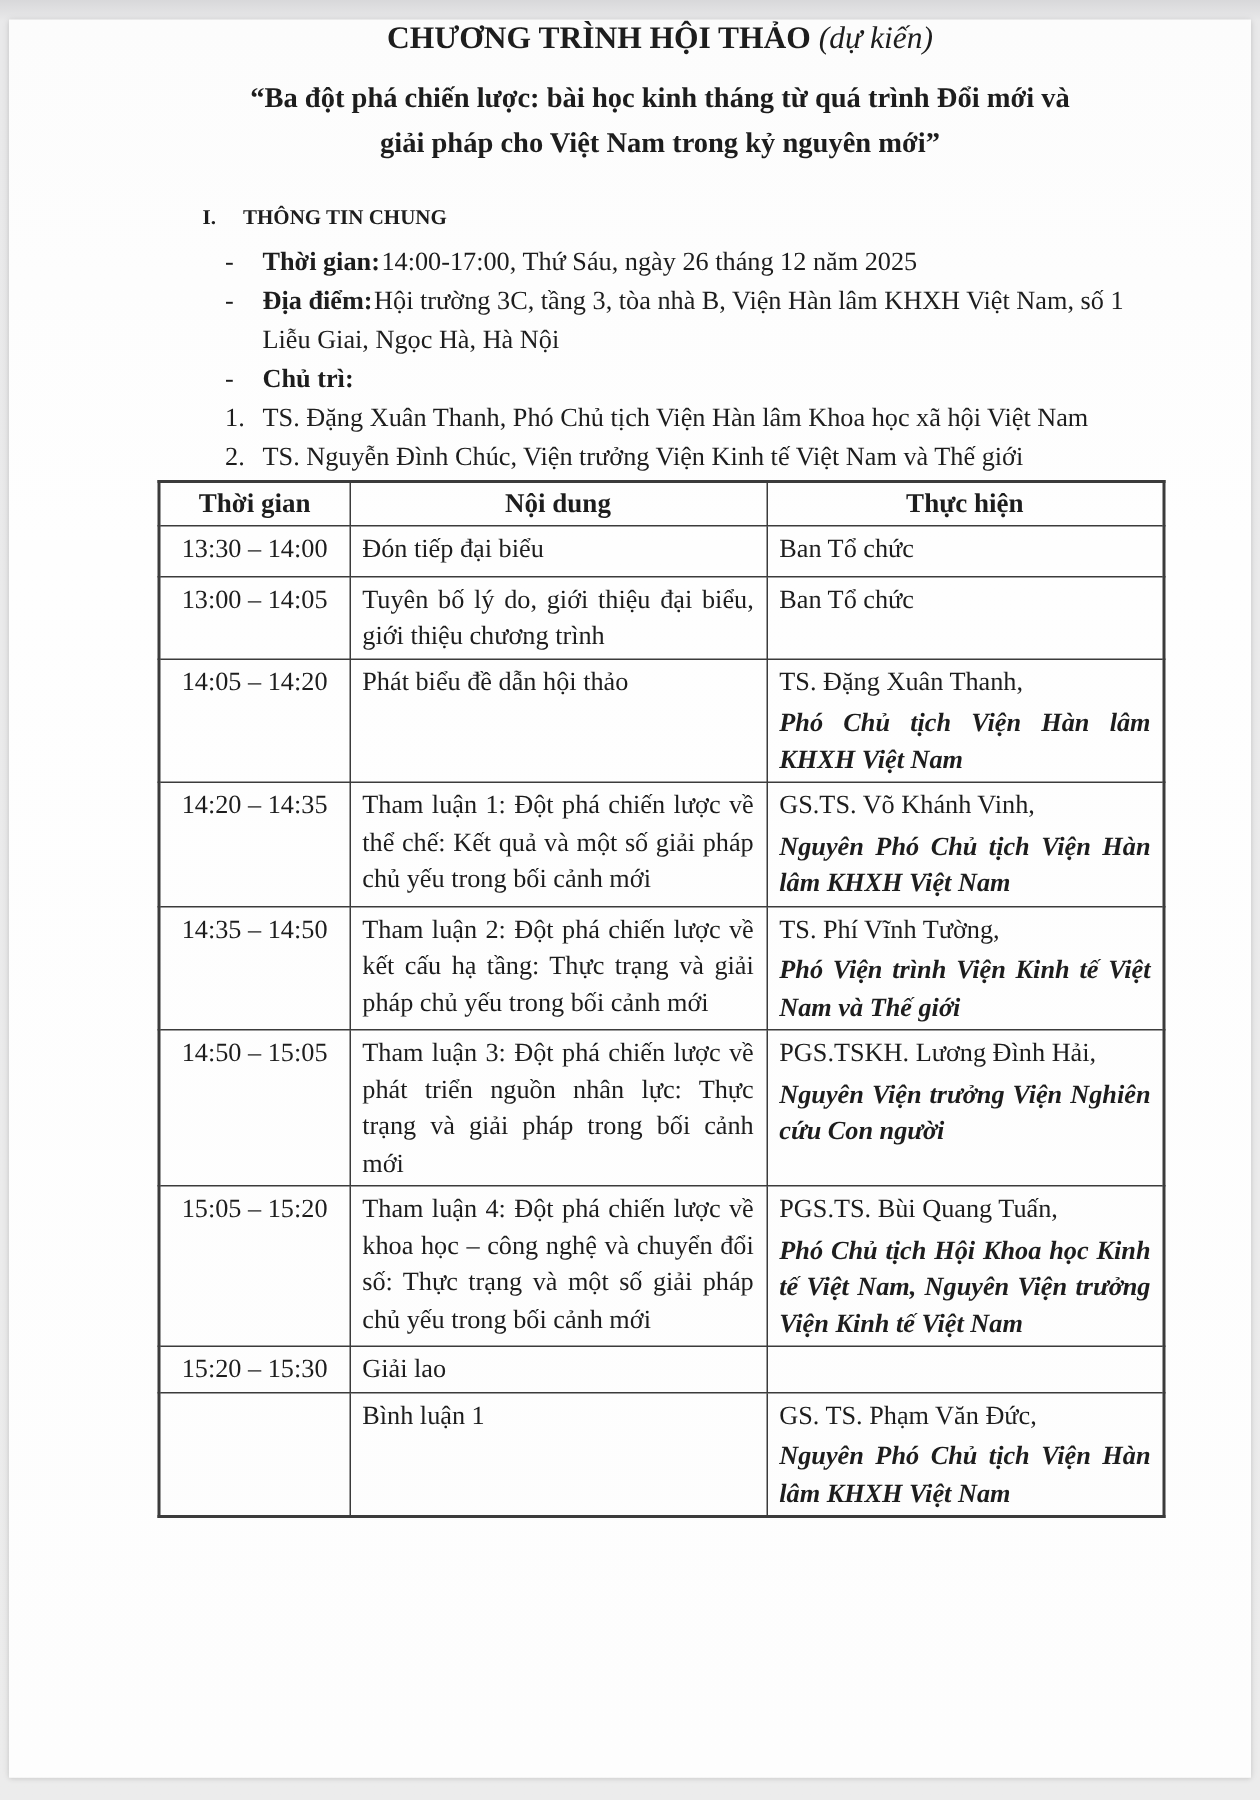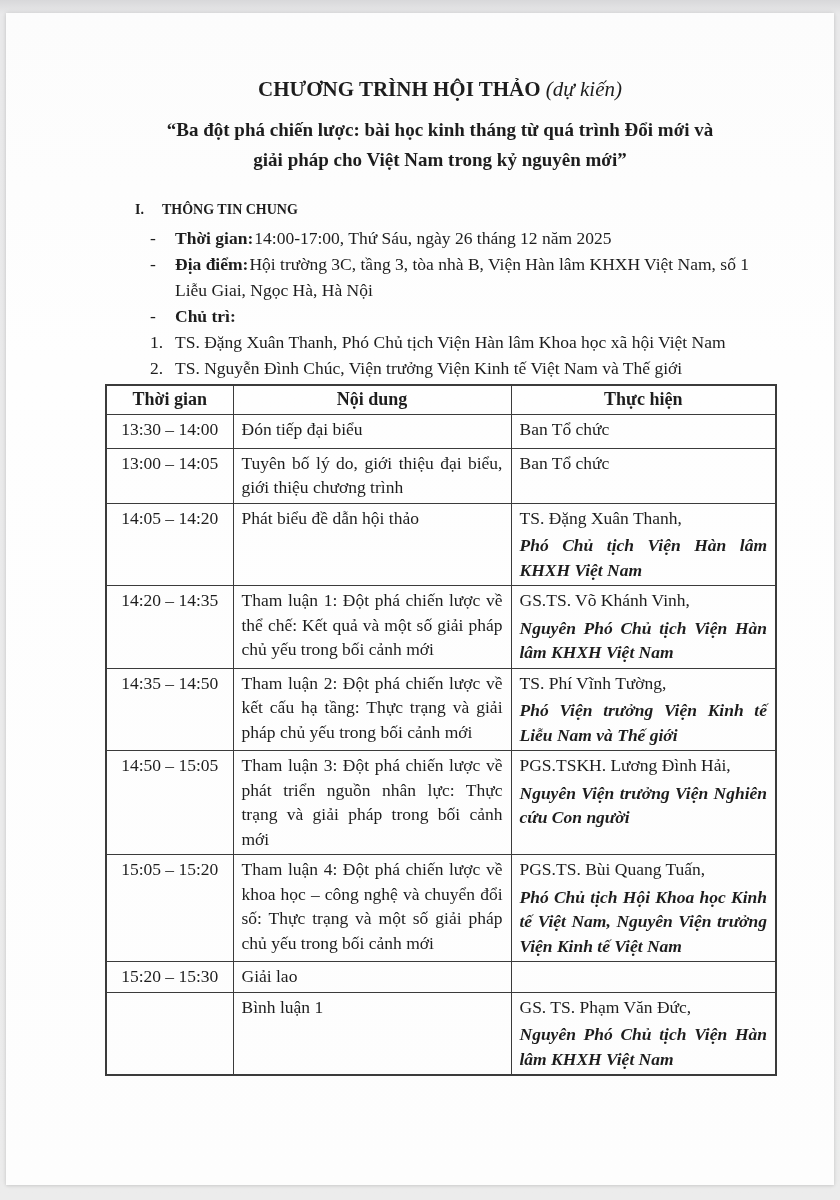--- a/index.html
+++ b/index.html
@@ -12,21 +12,20 @@
   }
   .page {
     position:absolute; left:6px; top:13px;
     width:828px; height:1172px;
     background:linear-gradient(180deg,#fcfcfc 0%,#fefefe 30%,#fdfdfd 100%);
     box-shadow:0 0 5px rgba(0,0,0,0.10), 0 1px 3px rgba(0,0,0,0.08);
   }
   .content {
     margin-left:99px;
     width:670px;
-    padding-top:64px;
   }
   .doc-title {
     text-align:center;
     font-size:21px;
     margin-bottom:13px;
     white-space:nowrap;
   }
   .doc-title .t-main { font-weight:bold; }
   .doc-title .t-note { font-style:italic; }
   .doc-subtitle {
@@ -174,21 +173,21 @@
             <td class="cell-presenter">
               <div class="p-name">GS.TS. Võ Khánh Vinh,</div>
               <div class="p-role">Nguyên Phó Chủ tịch Viện Hàn lâm KHXH Việt Nam</div>
             </td>
           </tr>
           <tr>
             <td class="cell-time">14:35 – 14:50</td>
             <td class="cell-content">Tham luận 2: Đột phá chiến lược về kết cấu hạ tầng: Thực trạng và giải pháp chủ yếu trong bối cảnh mới</td>
             <td class="cell-presenter">
               <div class="p-name">TS. Phí Vĩnh Tường,</div>
-              <div class="p-role">Phó Viện trưởng Viện Kinh tế Liễu Nam và Thế giới</div>
+              <div class="p-role">Phó Viện trình Viện Kinh tế Việt Nam và Thế giới</div>
             </td>
           </tr>
           <tr>
             <td class="cell-time">14:50 – 15:05</td>
             <td class="cell-content">Tham luận 3: Đột phá chiến lược về phát triển nguồn nhân lực: Thực trạng và giải pháp trong bối cảnh mới</td>
             <td class="cell-presenter">
               <div class="p-name">PGS.TSKH. Lương Đình Hải,</div>
               <div class="p-role">Nguyên Viện trưởng Viện Nghiên cứu Con người</div>
             </td>
           </tr>

